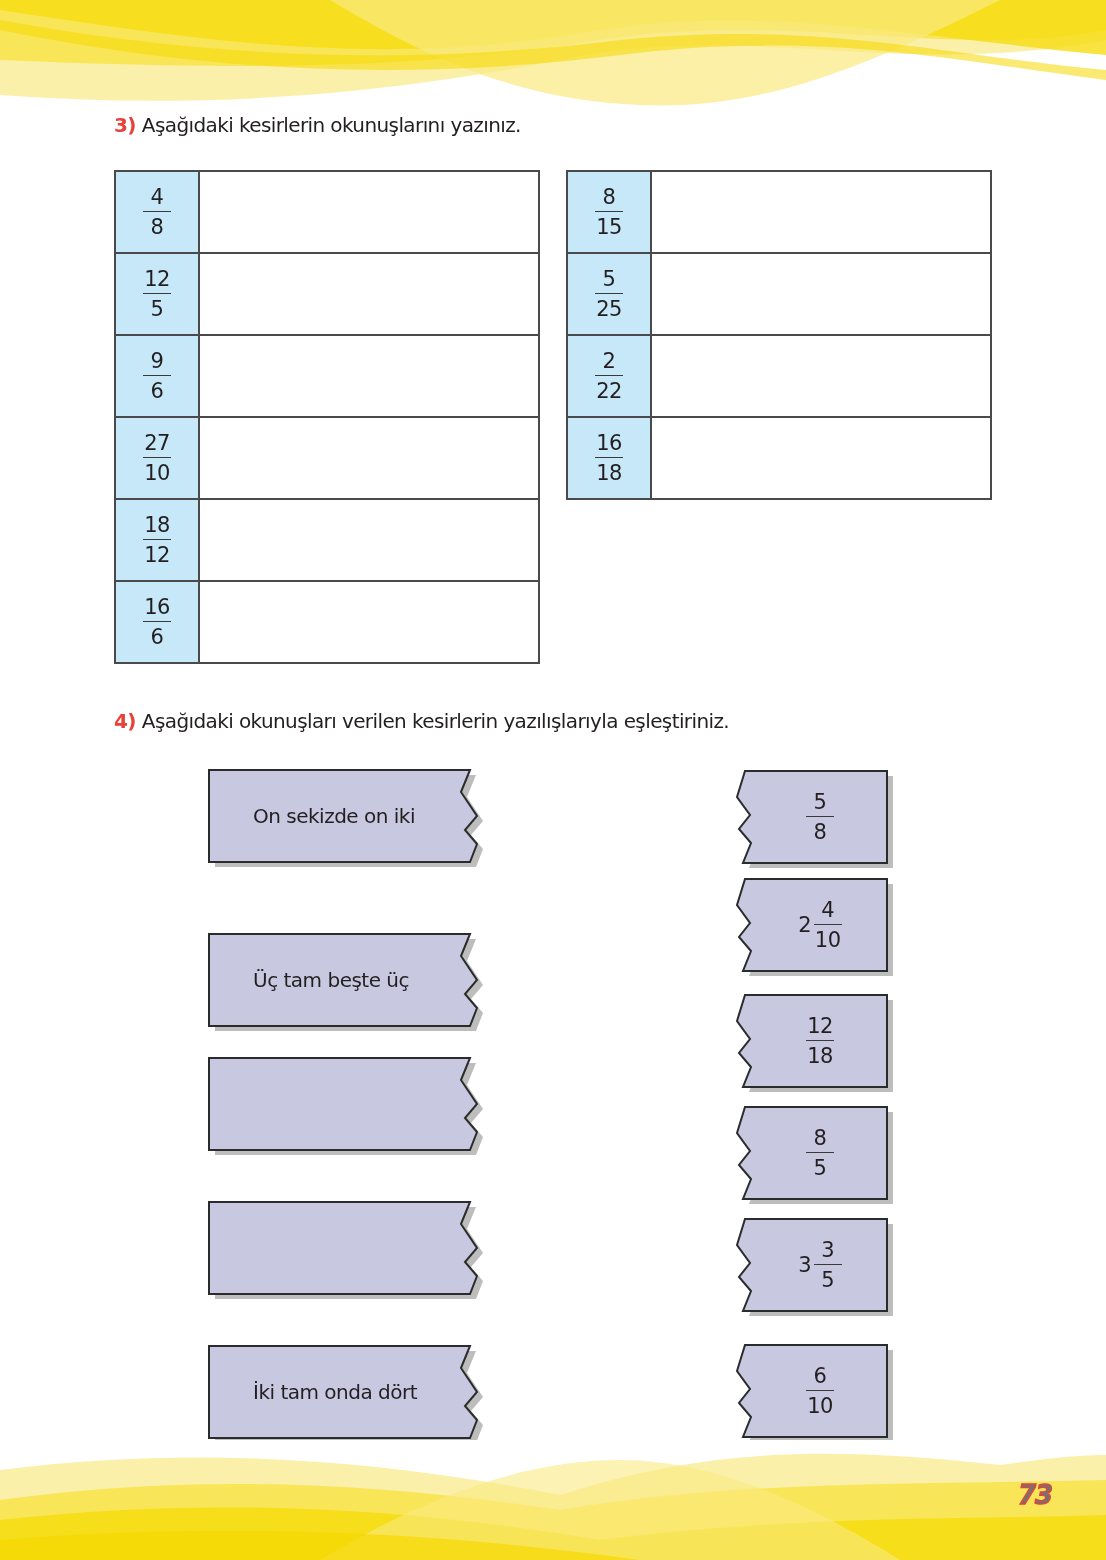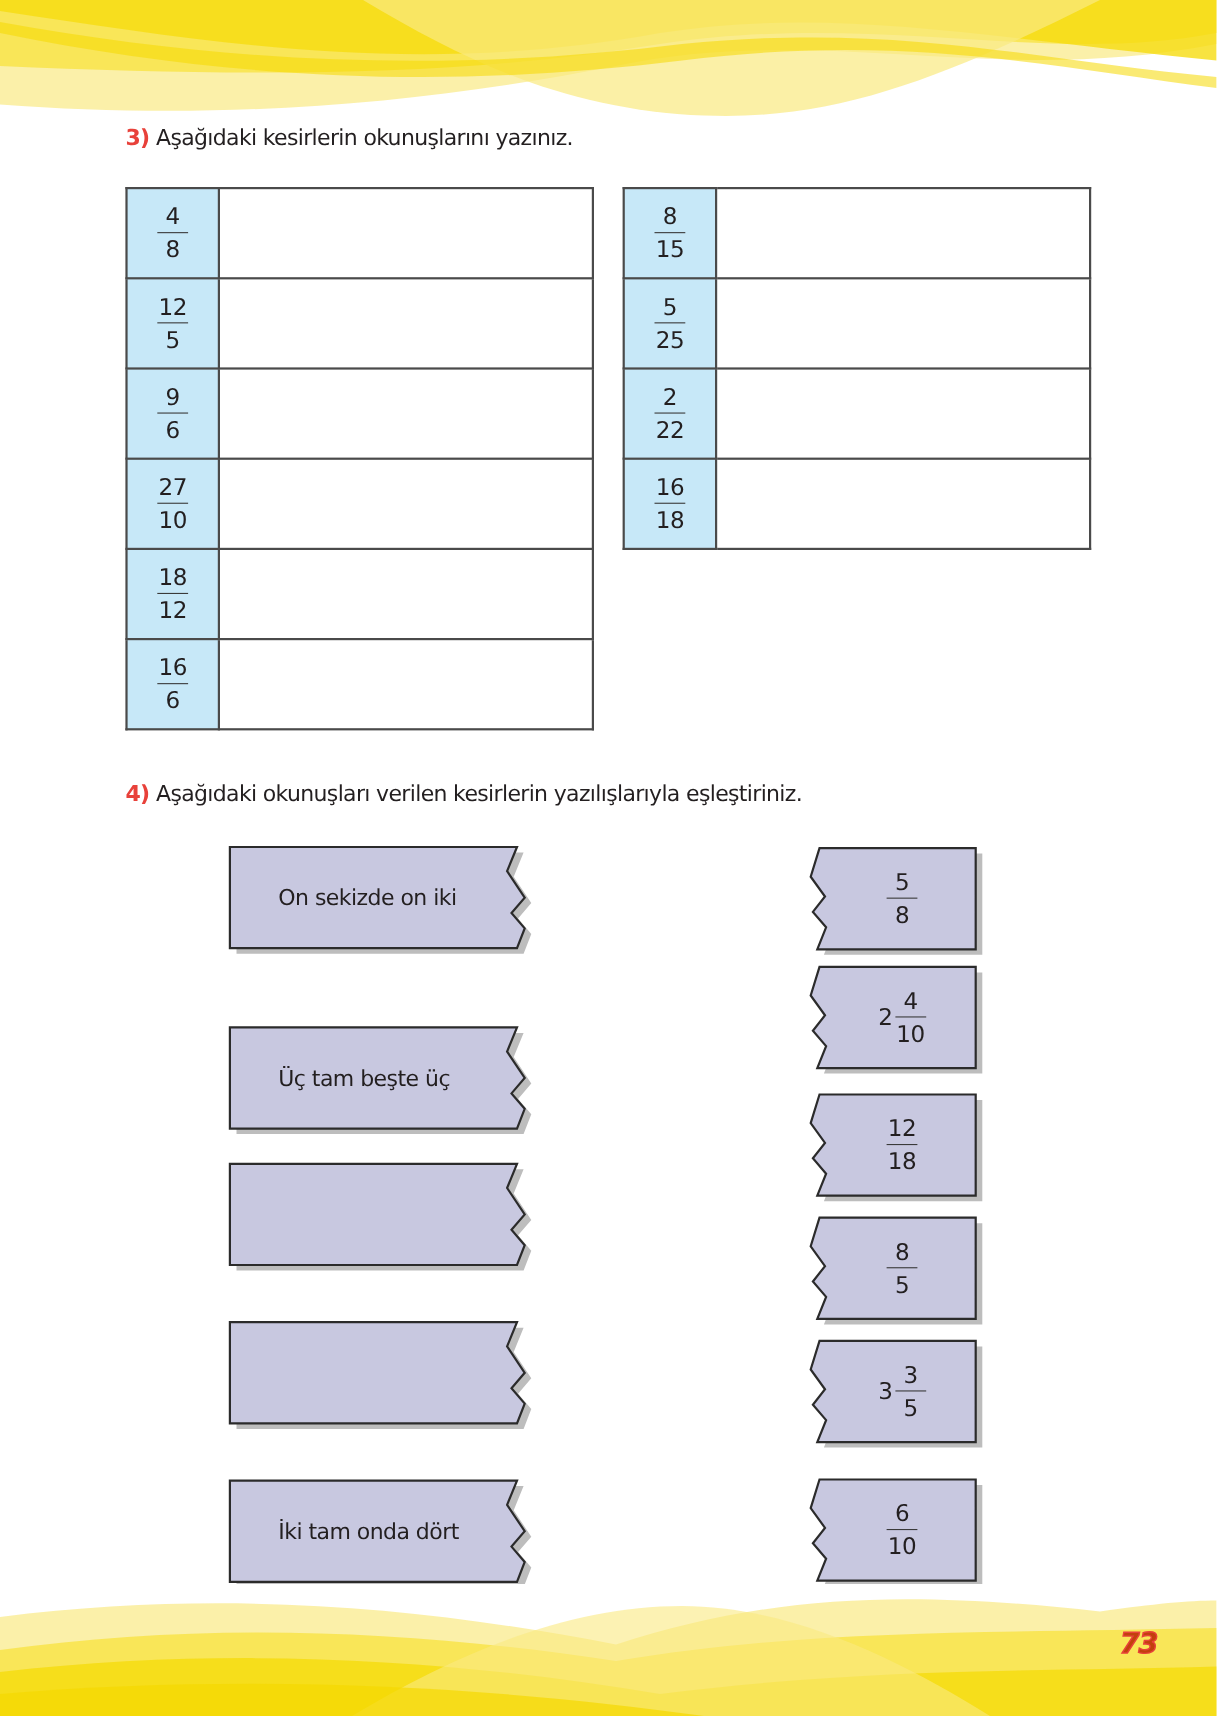--- a/index.html
+++ b/index.html
@@ -28,21 +28,21 @@
 
   .card { position:absolute; }
   .card svg { position:absolute; left:0; top:0; overflow:visible; }
   .card .label { position:absolute; font-size:20px; letter-spacing:-0.5px; white-space:nowrap; }
   .lcard { left:209px; width:275px; height:100px; }
   .lcard .label { left:44px; top:0; height:72px; line-height:92px; }
   .rcard { left:735px; width:160px; height:100px; }
   .rcard .content { position:absolute; left:10px; width:150px; top:0; height:92px; display:flex; align-items:center; justify-content:center; }
 
   .page-number { position:absolute; left:1018px; top:1480px; font-size:26px; font-weight:bold; font-style:italic;
-                 color:#c2410c; -webkit-text-stroke:1.3px #e8413a; letter-spacing:-1px; }
+                 color:#737373; -webkit-text-stroke:1.3px #e8413a; letter-spacing:-1px; }
 </style>
 </head>
 <body>
 
 <svg class="wave wave-top" viewBox="0 0 1106 110" preserveAspectRatio="none">
   <rect x="0" y="0" width="1106" height="110" fill="#ffffff"></rect>
   <path d="M0,0 H1106 V40 C900,80 750,20 560,60 C380,95 200,110 0,95 Z" fill="#fbeea0" opacity="0.9"></path>
   <path d="M0,0 H1106 V30 C950,60 800,10 600,40 C420,70 230,70 0,60 Z" fill="#f8e44a" opacity="0.85"></path>
   <path d="M0,10 C200,40 380,70 600,30 C760,5 900,35 1106,55 V0 H0 Z" fill="#f6dc10" opacity="0.8"></path>
   <path d="M330,0 C430,60 520,100 640,105 C760,110 860,70 1000,0 Z" fill="#faea80" opacity="0.7"></path>

